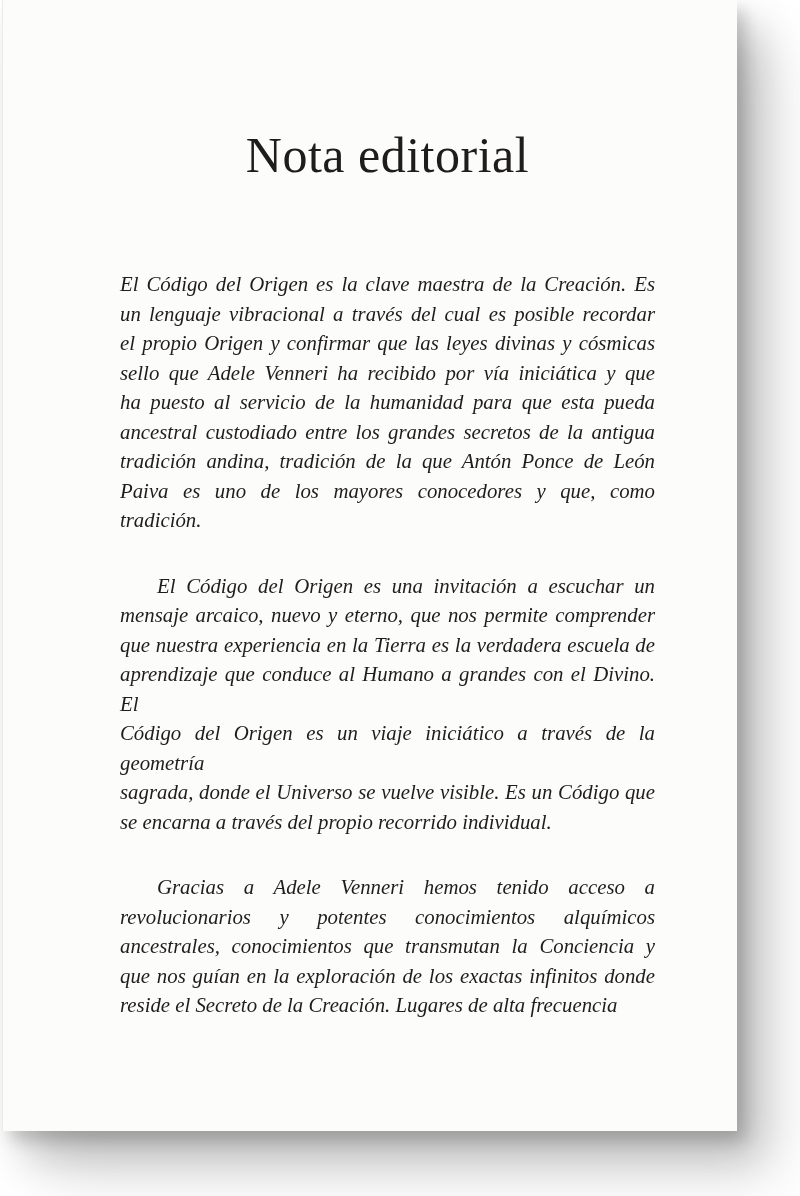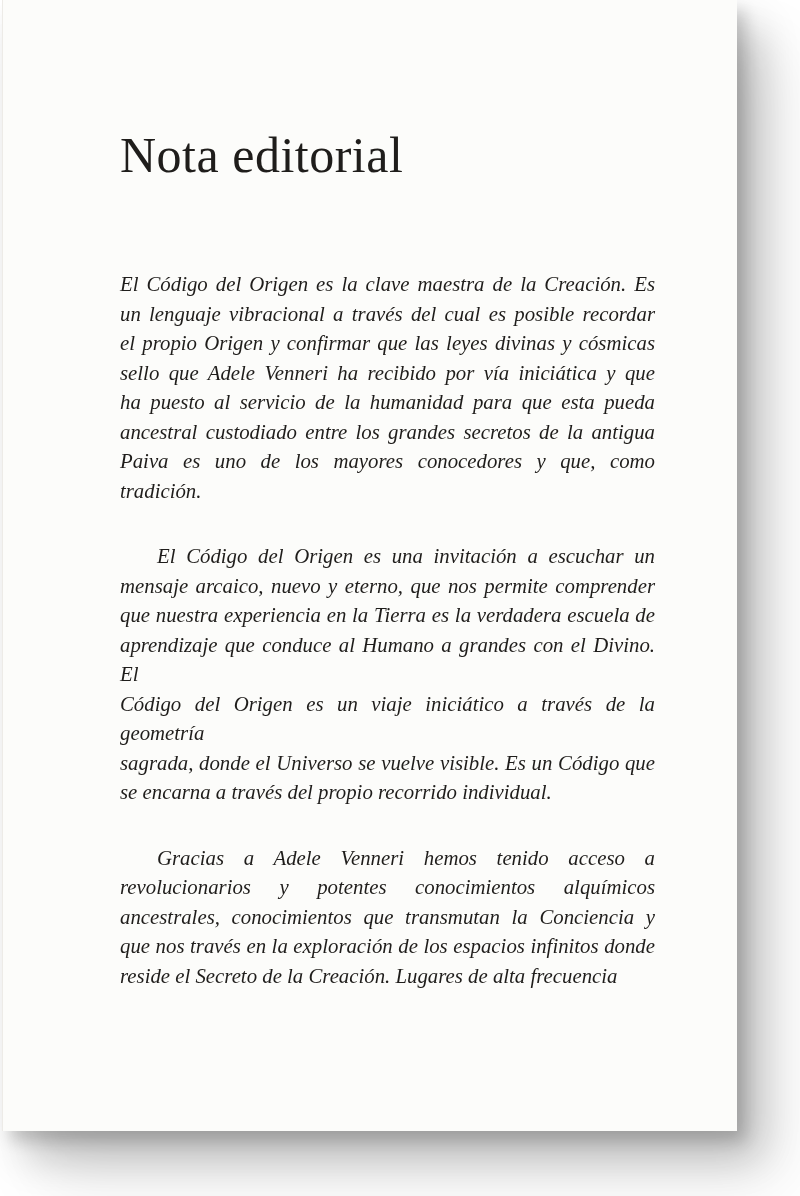--- a/index.html
+++ b/index.html
@@ -31,21 +31,21 @@
       42px 48px 62px rgba(0, 0, 0, 0.10);
   }
   .content {
     padding: 0 82px 0 117px;
   }
   .title {
     margin: 130px 0 0 0;
     font-size: 50px;
     line-height: 50px;
     font-weight: 400;
-    text-align: left;
+    text-align: center;
     letter-spacing: 0.5px;
     color: var(--text, #1f1d1b);
   }
   .body-text {
     margin-top: 89px;
     font-size: 20.8px;
     color: var(--text, #1f1d1b);
   }
   .para + .para {
     margin-top: 36px;
@@ -72,35 +72,36 @@
     <div class="content">
       <h1 class="title">Nota editorial</h1>
       <div class="body-text">
           <div class="para">
             <div class="line">El Código del Origen es la clave maestra de la Creación. Es</div>
             <div class="line">un lenguaje vibracional a través del cual es posible recordar</div>
             <div class="line">el propio Origen y confirmar que las leyes divinas y cósmicas</div>
             <div class="line">sello que Adele Venneri ha recibido por vía iniciática y que</div>
             <div class="line">ha puesto al servicio de la humanidad para que esta pueda</div>
             <div class="line">ancestral custodiado entre los grandes secretos de la antigua</div>
+            <div class="line">tradición andina, tradición de la que Antón Ponce de León</div>
             <div class="line">Paiva es uno de los mayores conocedores y que, como</div>
             <div class="line last">tradición.</div>
           </div>
           <div class="para">
             <div class="line indent">El Código del Origen es una invitación a escuchar un</div>
             <div class="line">mensaje arcaico, nuevo y eterno, que nos permite comprender</div>
             <div class="line">que nuestra experiencia en la Tierra es la verdadera escuela de</div>
             <div class="line">aprendizaje que conduce al Humano a grandes con el Divino. El</div>
             <div class="line">Código del Origen es un viaje iniciático a través de la geometría</div>
             <div class="line">sagrada, donde el Universo se vuelve visible. Es un Código que</div>
             <div class="line last">se encarna a través del propio recorrido individual.</div>
           </div>
           <div class="para">
             <div class="line indent">Gracias a Adele Venneri hemos tenido acceso a</div>
             <div class="line">revolucionarios y potentes conocimientos alquímicos</div>
             <div class="line">ancestrales, conocimientos que transmutan la Conciencia y</div>
-            <div class="line">que nos través en la exploración de los espacios infinitos donde</div>
+            <div class="line">que nos guían en la exploración de los exactas infinitos donde</div>
             <div class="line last">reside el Secreto de la Creación. Lugares de alta frecuencia</div>
           </div>
         </div>
     </div>
   </div>
 </div>
 
 </body></html>

